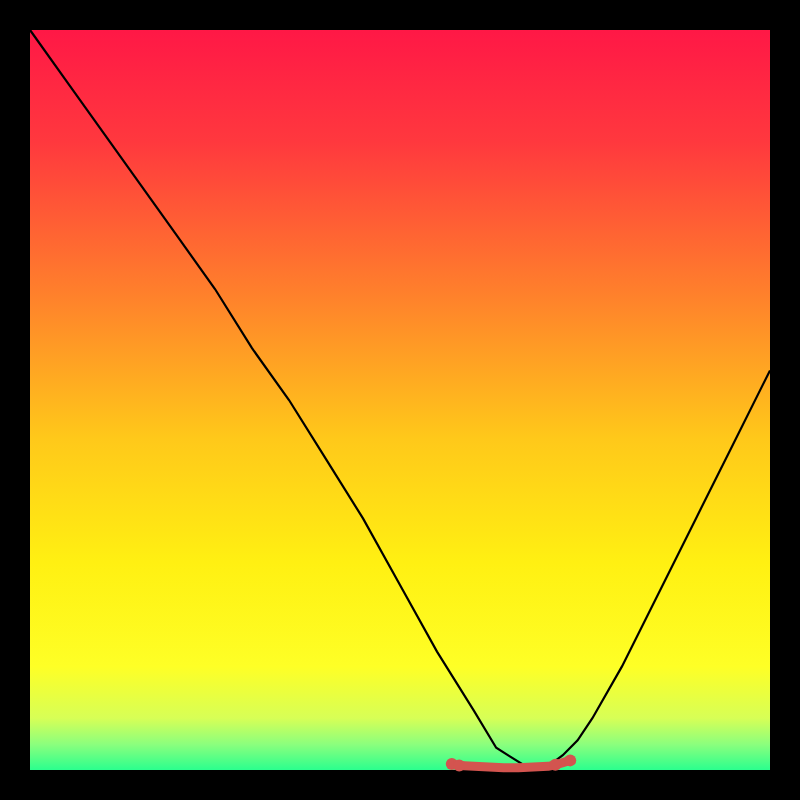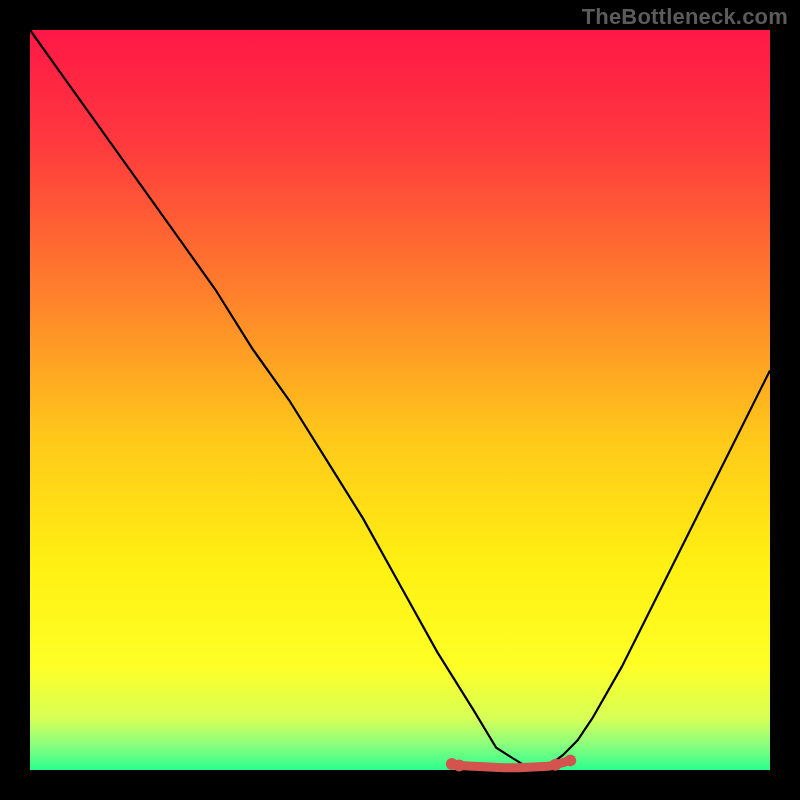--- a/index.html
+++ b/index.html
@@ -27,21 +27,20 @@
     letter-spacing: 0.2px;
   }
   svg {
     display: block;
   }
 </style>
 </head>
 <body>
 
 <div class="chart-container">
-  <div class="watermark">TheBottleneck.com</div>
   <svg id="chart-svg" width="800" height="800" viewBox="0 0 800 800">
     <defs>
       <linearGradient id="bg-grad" x1="0" y1="0" x2="0" y2="1">
           <stop offset="0%" stop-color="#ff1846"></stop>
           <stop offset="15%" stop-color="#ff383e"></stop>
           <stop offset="35%" stop-color="#ff7e2c"></stop>
           <stop offset="55.00000000000001%" stop-color="#ffc81a"></stop>
           <stop offset="72%" stop-color="#fff012"></stop>
           <stop offset="86%" stop-color="#feff26"></stop>
           <stop offset="93%" stop-color="#d7ff56"></stop>

